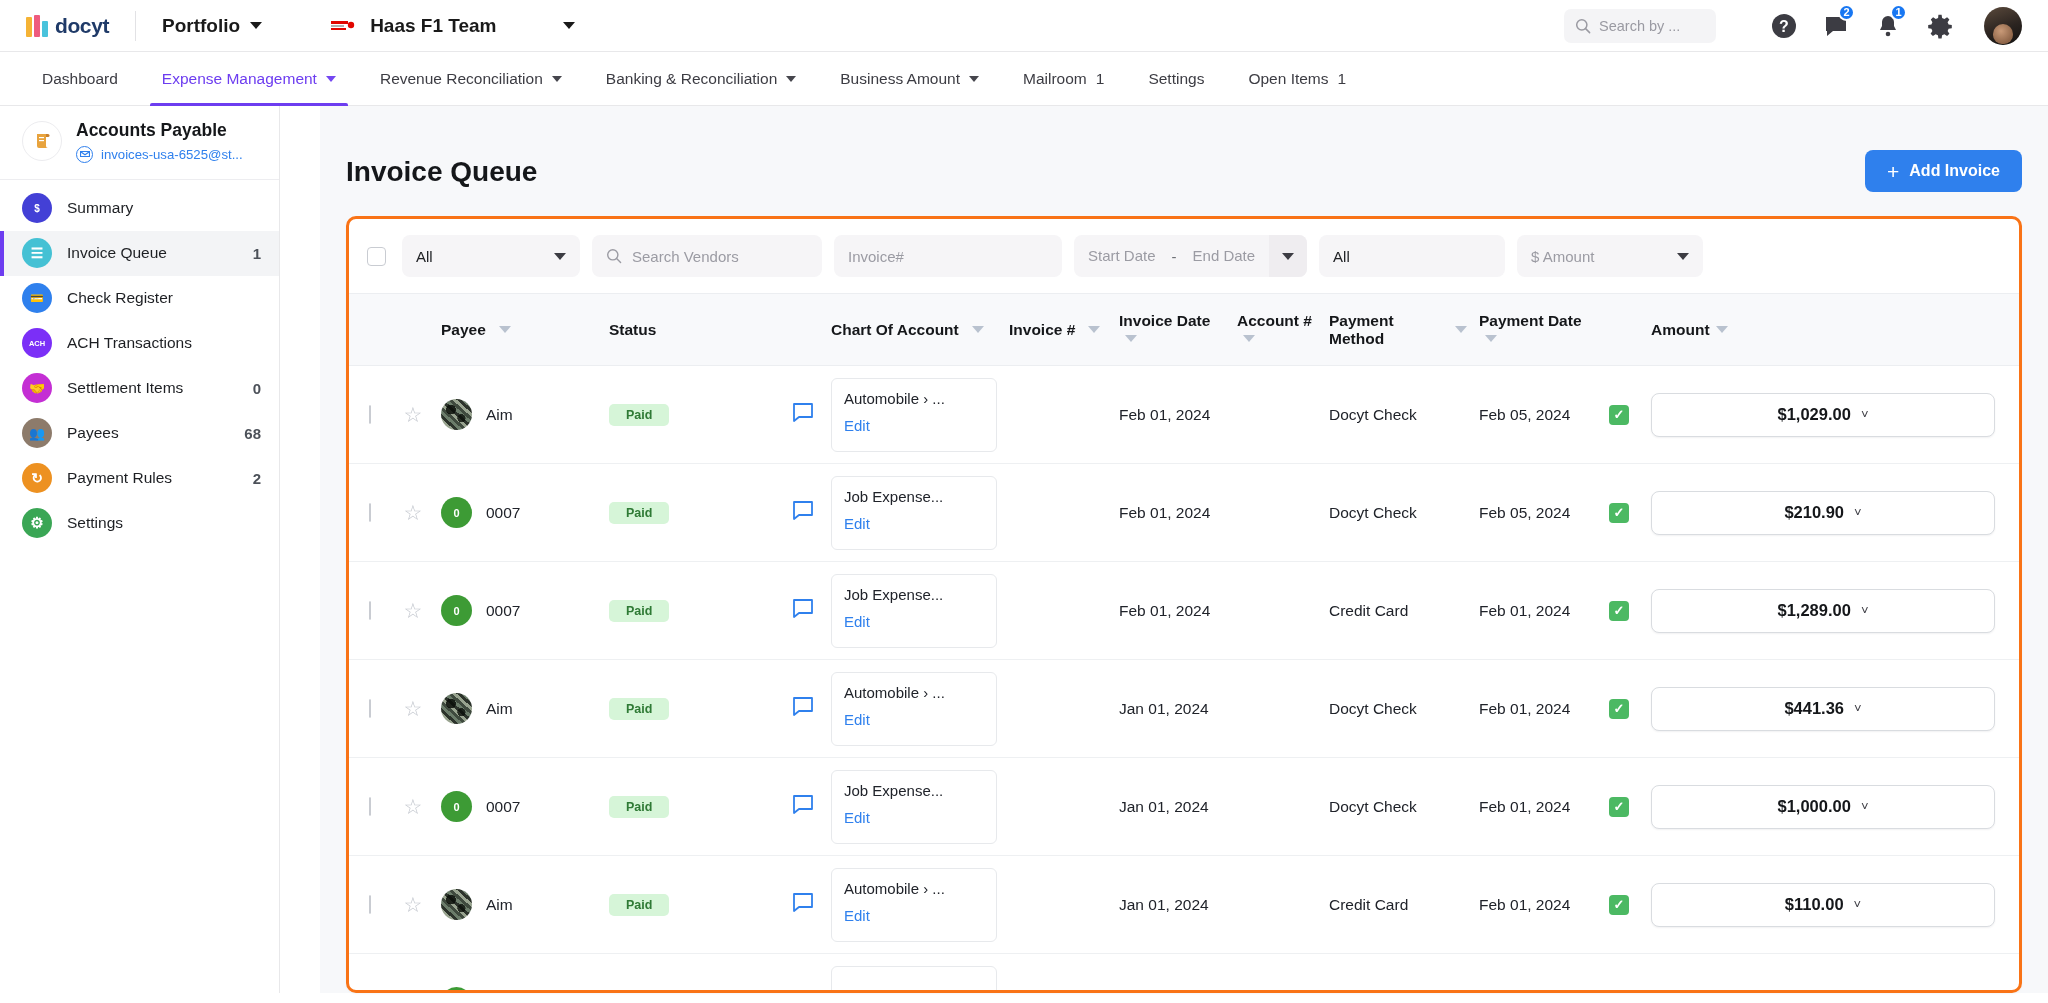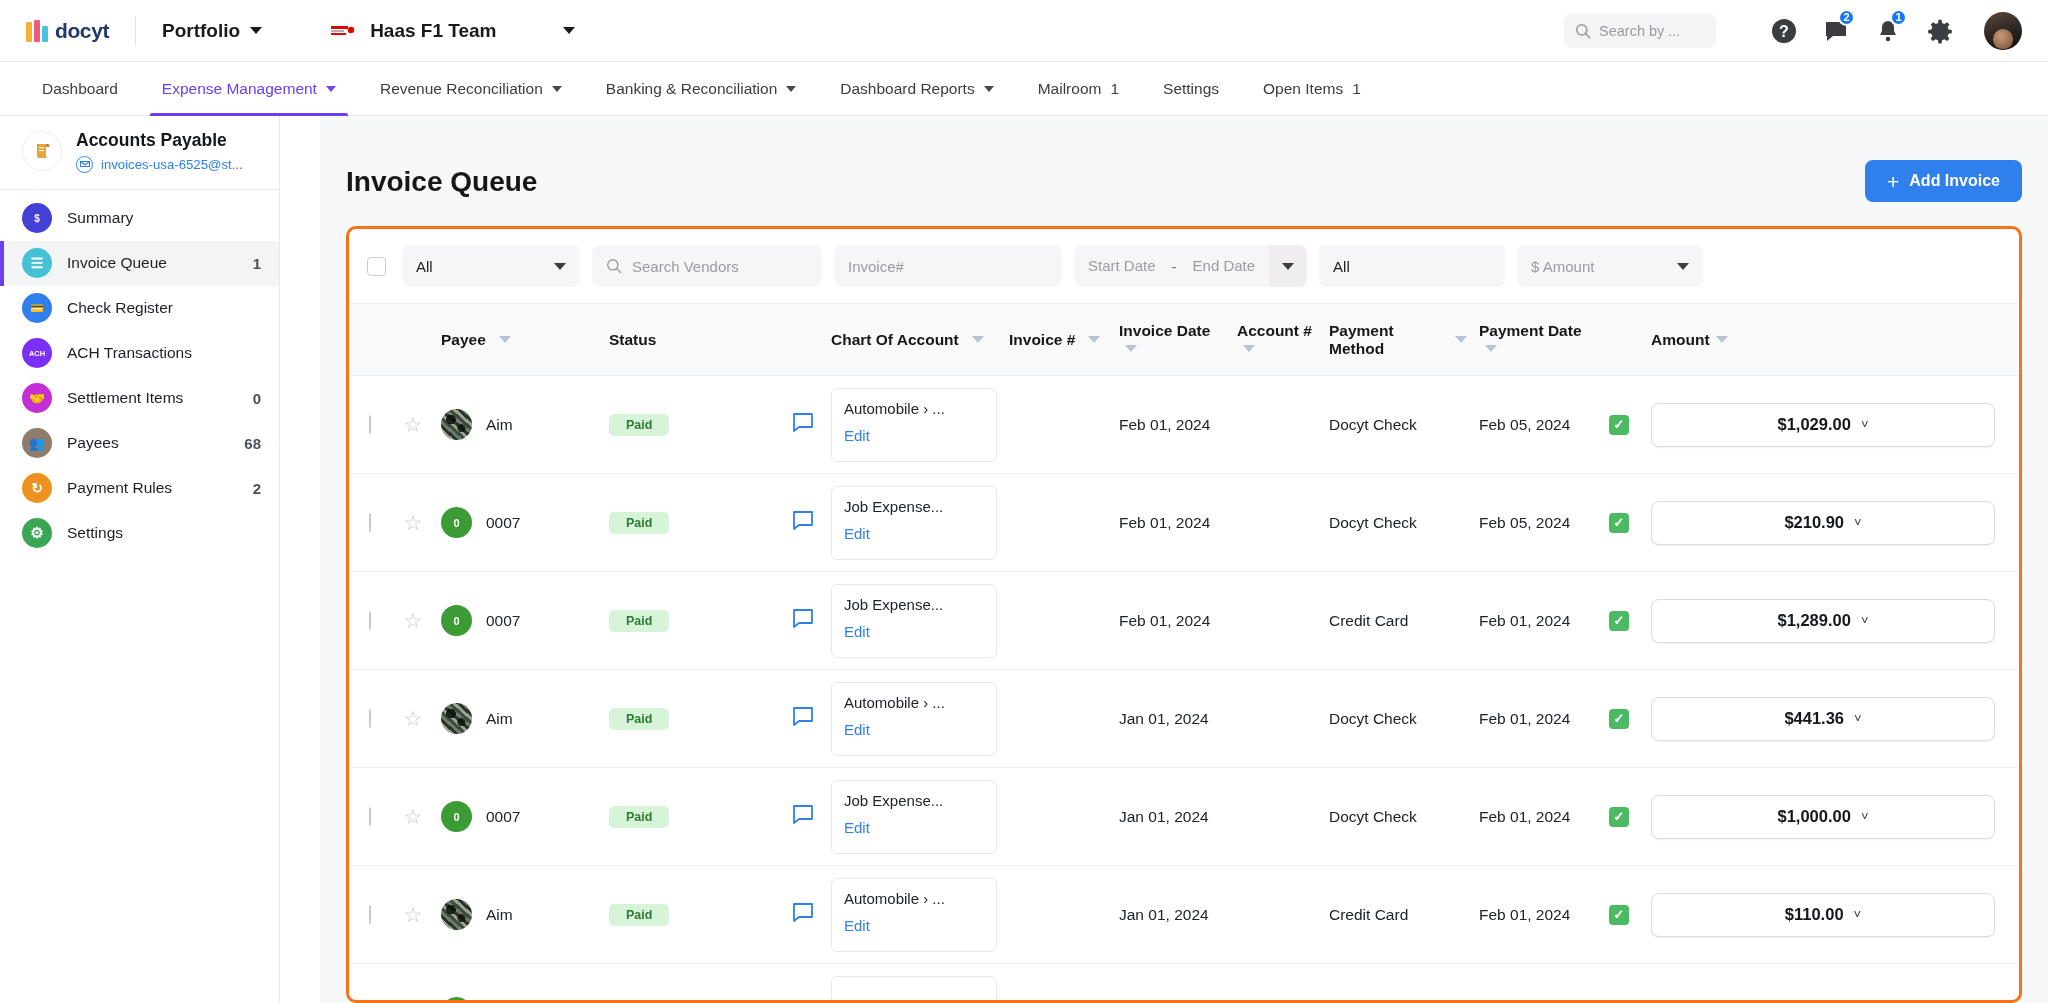--- a/index.html
+++ b/index.html
@@ -6,21 +6,21 @@
   html, body {
     width: 2048px; height: 1003px;
     font-family: "Liberation Sans", sans-serif;
     background: #ffffff;
     overflow: hidden;
     -webkit-font-smoothing: antialiased;
   }
 
   
   .topbar {
-    height: 62px; width: 100%;
+    height: 52px; width: 100%;
     display: flex; align-items: center;
     background: #ffffff;
     border-bottom: 1px solid #e8e8ea;
     position: relative;
   }
   .logo-wrap { display:flex; align-items:center; margin-left: 26px; }
   .logo-bars { display:flex; align-items:flex-end; gap:2px; height:22px; }
   .logo-bars i { display:block; width:6px; border-radius:1px; }
   .lb1 { height:20px; background:#F5B335; }
   .lb2 { height:22px; background:#EE5B7E; }
@@ -336,21 +336,21 @@
   </div>
   <div class="navitem">
     <span>Revenue Reconciliation</span>
     <span class="caret-sm"></span>
   </div>
   <div class="navitem">
     <span>Banking &amp; Reconciliation</span>
     <span class="caret-sm"></span>
   </div>
   <div class="navitem">
-    <span>Dashboard Reports</span>
+    <span>Business Amount</span>
     <span class="caret-sm"></span>
   </div>
   <div class="navitem">
     <span>Mailroom</span>
     <span class="cnt">1</span>
   </div>
   <div class="navitem">
     <span>Settings</span>
   </div>
   <div class="navitem">

